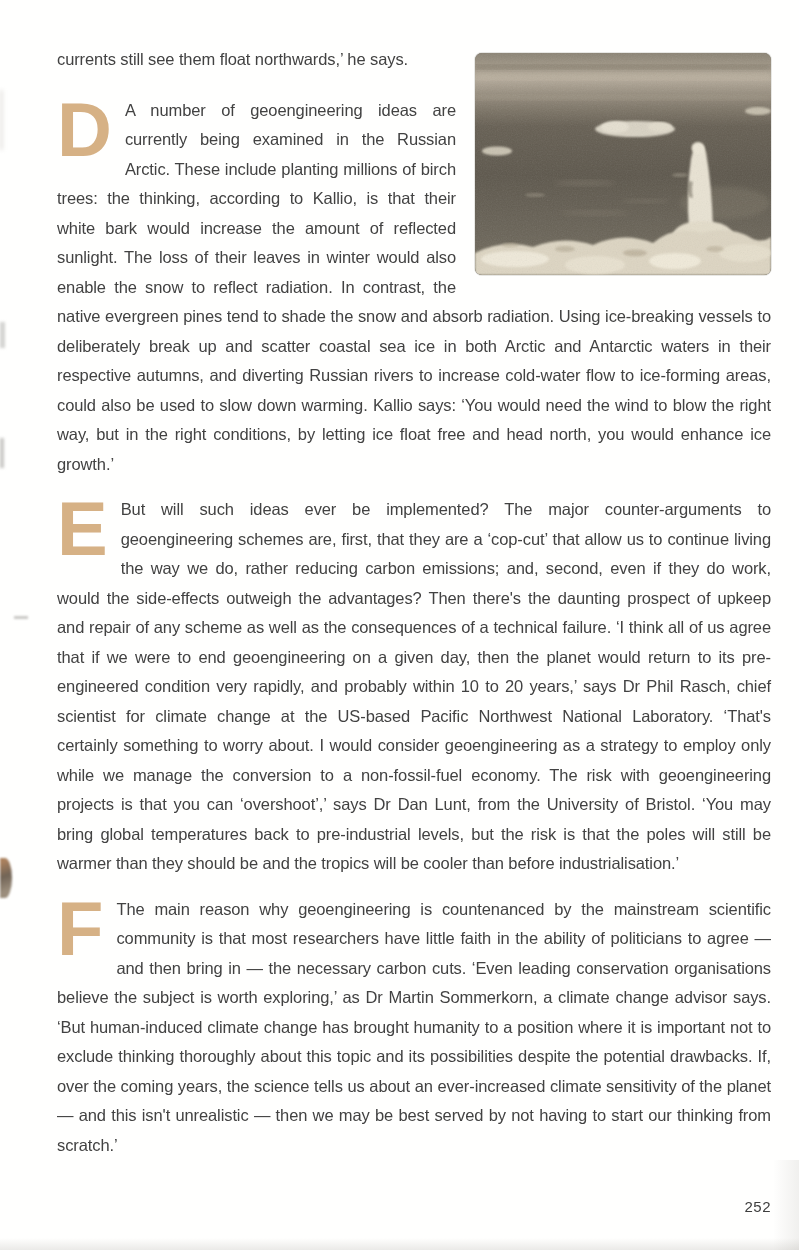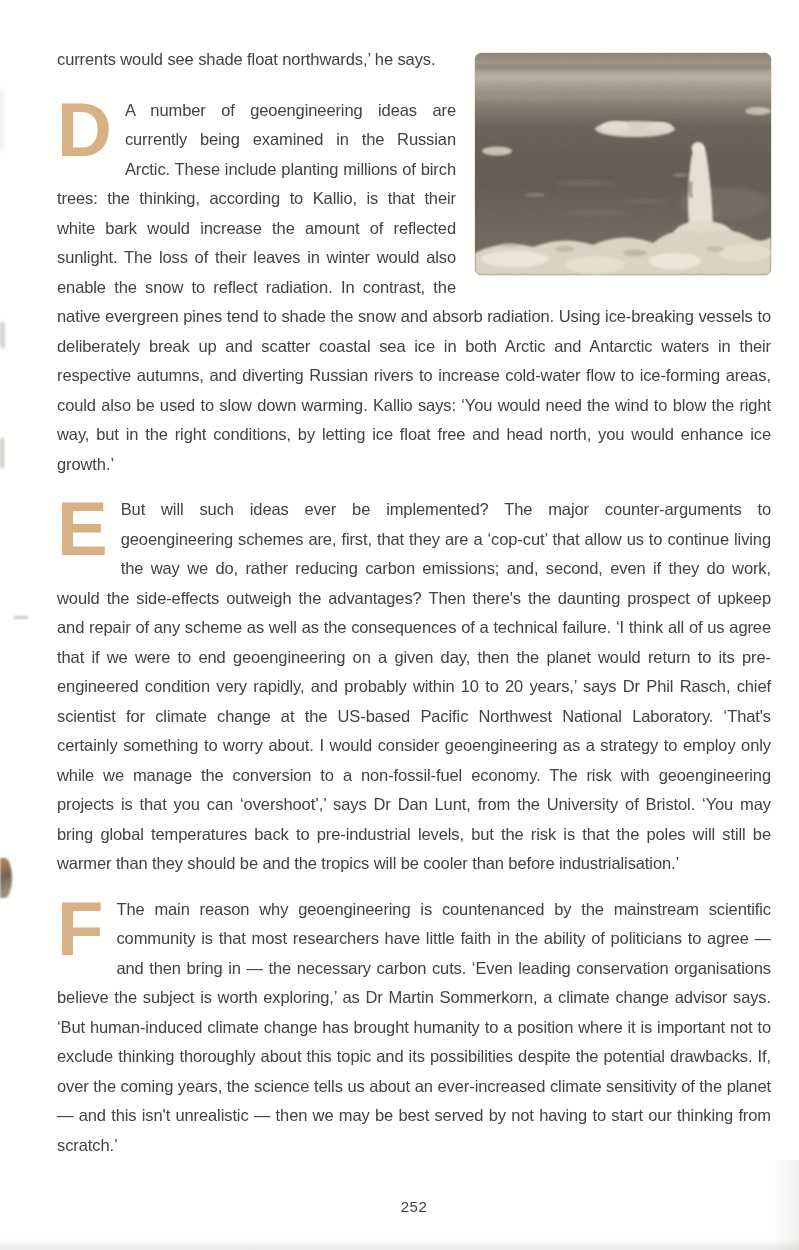--- a/index.html
+++ b/index.html
@@ -50,21 +50,21 @@
     font-weight: bold;
     color: #d6b185;
     margin: 5px 13px 3px 0;
     letter-spacing: 0;
   }
   .page-number {
     position: absolute;
     top: 1198px;
     left: 57px;
     width: 714px;
-    text-align: center;
+    text-align: right;
     font-size: 15px;
     letter-spacing: 0.5px;
     color: #3e3e3e;
   }
   
   .artifact { position: absolute; pointer-events: none; }
   .a1 { left: 0; top: 322px; width: 5px; height: 26px;
         background: rgba(130,128,122,0.35); filter: blur(1.5px); }
   .a2 { left: 0; top: 438px; width: 4px; height: 30px;
         background: rgba(120,118,112,0.4); filter: blur(1.5px); }
@@ -143,21 +143,21 @@
         <ellipse cx="200" cy="208" rx="26" ry="8" fill="#f0ead9" filter="url(#b1)"></ellipse>
         <ellipse cx="270" cy="200" rx="26" ry="9" fill="#e6dfcc" filter="url(#b1)"></ellipse>
         <ellipse cx="90" cy="196" rx="10" ry="3" fill="#b3a992" opacity="0.6" filter="url(#b1)"></ellipse>
         <ellipse cx="160" cy="200" rx="12" ry="3.5" fill="#ab9f88" opacity="0.55" filter="url(#b1)"></ellipse>
         <ellipse cx="240" cy="196" rx="9" ry="3" fill="#b0a58d" opacity="0.5" filter="url(#b1)"></ellipse>
         <ellipse cx="35" cy="192" rx="8" ry="2.5" fill="#b5ab94" opacity="0.5" filter="url(#b1)"></ellipse>
         <rect width="296" height="222" filter="url(#grain)" opacity="0.13"></rect>
       </svg>
     </figure>
 
-    <p class="body-text intro-line">currents would see shade float northwards,’ he says.</p>
+    <p class="body-text intro-line">currents still see them float northwards,’ he says.</p>
 
     <p class="body-text">
       <span class="dropcap">D</span><span>A number of geoengineering ideas are currently being examined in the Russian Arctic. These include planting millions of birch trees: the thinking, according to Kallio, is that their white bark would increase the amount of reflected sunlight. The loss of their leaves in winter would also enable the snow to reflect radiation. In contrast, the native evergreen pines tend to shade the snow and absorb radiation. Using ice-breaking vessels to deliberately break up and scatter coastal sea ice in both Arctic and Antarctic waters in their respective autumns, and diverting Russian rivers to increase cold-water flow to ice-forming areas, could also be used to slow down warming. Kallio says: ‘You would need the wind to blow the right way, but in the right conditions, by letting ice float free and head north, you would enhance ice growth.’</span>
     </p>
 
     <p class="body-text">
       <span class="dropcap">E</span><span>But will such ideas ever be implemented? The major counter-arguments to geoengineering schemes are, first, that they are a ‘cop-cut’ that allow us to continue living the way we do, rather reducing carbon emissions; and, second, even if they do work, would the side-effects outweigh the advantages? Then there's the daunting prospect of upkeep and repair of any scheme as well as the consequences of a technical failure. ‘I think all of us agree that if we were to end geoengineering on a given day, then the planet would return to its pre-engineered condition very rapidly, and probably within 10 to 20 years,’ says Dr Phil Rasch, chief scientist for climate change at the US-based Pacific Northwest National Laboratory. ‘That's certainly something to worry about. I would consider geoengineering as a strategy to employ only while we manage the conversion to a non-fossil-fuel economy. The risk with geoengineering projects is that you can ‘overshoot’,’ says Dr Dan Lunt, from the University of Bristol. ‘You may bring global temperatures back to pre-industrial levels, but the risk is that the poles will still be warmer than they should be and the tropics will be cooler than before industrialisation.’</span>
     </p>
 
     <p class="body-text">

